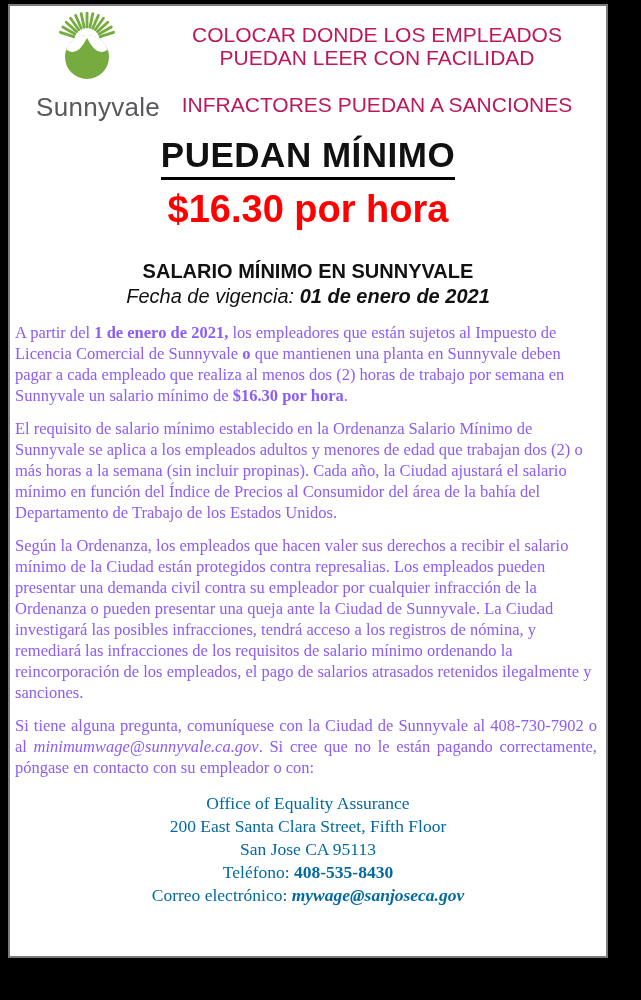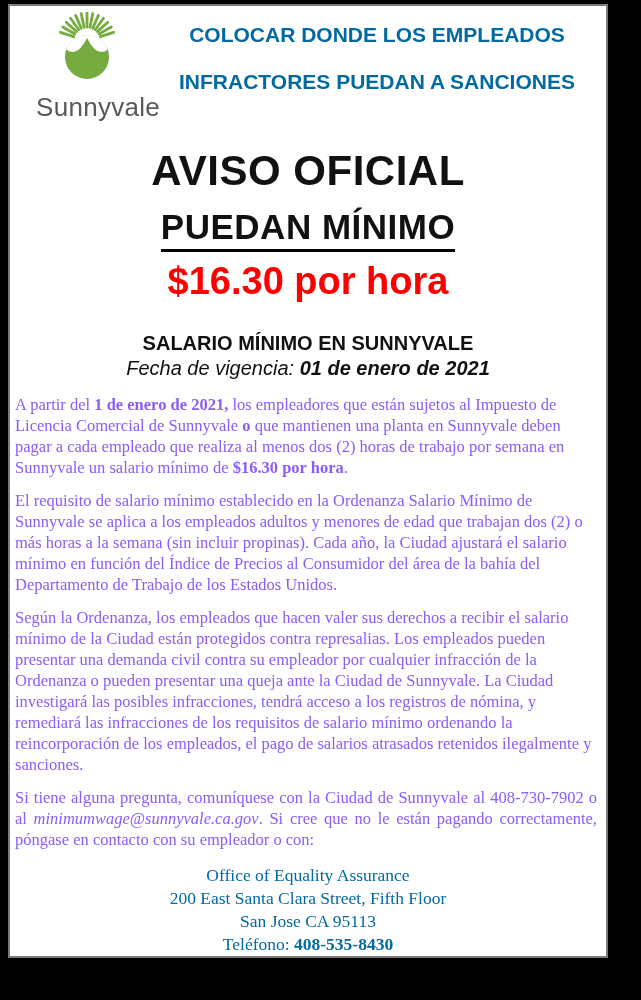--- a/index.html
+++ b/index.html
@@ -11,21 +11,21 @@
   .page{
     position:absolute;left:8px;top:4px;width:600px;height:954px;
     background:#fff;border:2px solid #7b7b7b;box-sizing:border-box;
     overflow:hidden;
   }
   
   .header{display:flex;padding-top:6px;}
   .logo-col{width:126px;margin-left:26px;flex:none;display:flex;flex-direction:column;gap:14px;}
   .logo-svg{margin-left:12px;display:block;}
   .brand{font-size:26px;color:#58595c;margin-top:-2px;letter-spacing:.3px;}
-  .red-col{flex:1;text-align:center;color:#0369a1;font-weight:bold;padding-right:14px;}
+  .red-col{flex:1;text-align:center;color:#be185d;font-weight:normal;padding-right:14px;}
   .post-lines{font-size:21px;line-height:23px;margin-top:11px;}
   .warning{font-size:21px;margin-top:24px;}
   
   .aviso{text-align:center;font-weight:bold;font-size:42px;margin-top:24px;color:#111;letter-spacing:.5px;}
   .subject-wrap{text-align:center;margin-top:12px;}
   .subject{display:inline-block;font-weight:bold;font-size:35px;color:#111;
            border-bottom:3px solid #000;padding-bottom:2px;letter-spacing:.5px;}
   .rate{text-align:center;font-weight:bold;font-size:38px;color:#f00;margin-top:8px;}
   .subhead{text-align:center;font-weight:bold;font-size:20px;margin-top:29px;color:#111;}
   .effective{text-align:center;font-style:italic;font-size:20px;margin-top:2px;color:#111;}
@@ -71,26 +71,26 @@
           <line x1="24.7" y1="24.7" x2="11.4" y2="20.3"></line>
         </g>
         <circle cx="38" cy="45" r="22" fill="#76ab3f"></circle>
         <path d="M17.3,37.5 Q28,46 38,26 Q48,46 58.7,37.5 A22,22 0 0 0 17.3,37.5 Z" fill="#ffffff"></path>
       </svg>
       <div class="brand">Sunnyvale</div>
     </div>
     <div class="red-col">
       <div class="post-lines">
         <div>COLOCAR DONDE LOS EMPLEADOS</div>
+        <div>PUEDAN LEER CON FACILIDAD</div>
       </div>
       <div class="warning">INFRACTORES PUEDAN A SANCIONES</div>
     </div>
   </div>
 
-  <div class="aviso">AVISO OFICIAL</div>
 
   <div class="subject-wrap">
     <span class="subject">PUEDAN MÍNIMO</span>
   </div>
 
   <div class="rate">$16.30 por hora</div>
 
   <div class="subhead">SALARIO MÍNIMO EN SUNNYVALE</div>
 
   <div class="effective">

